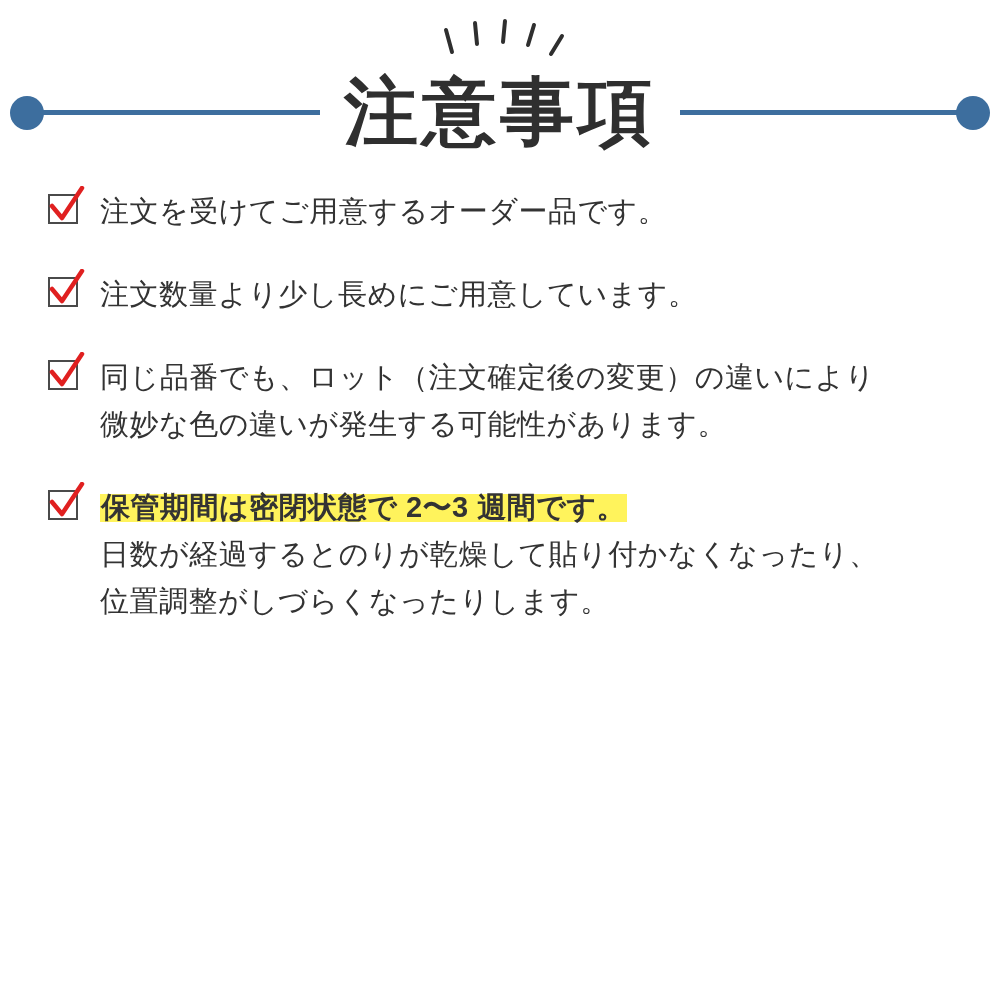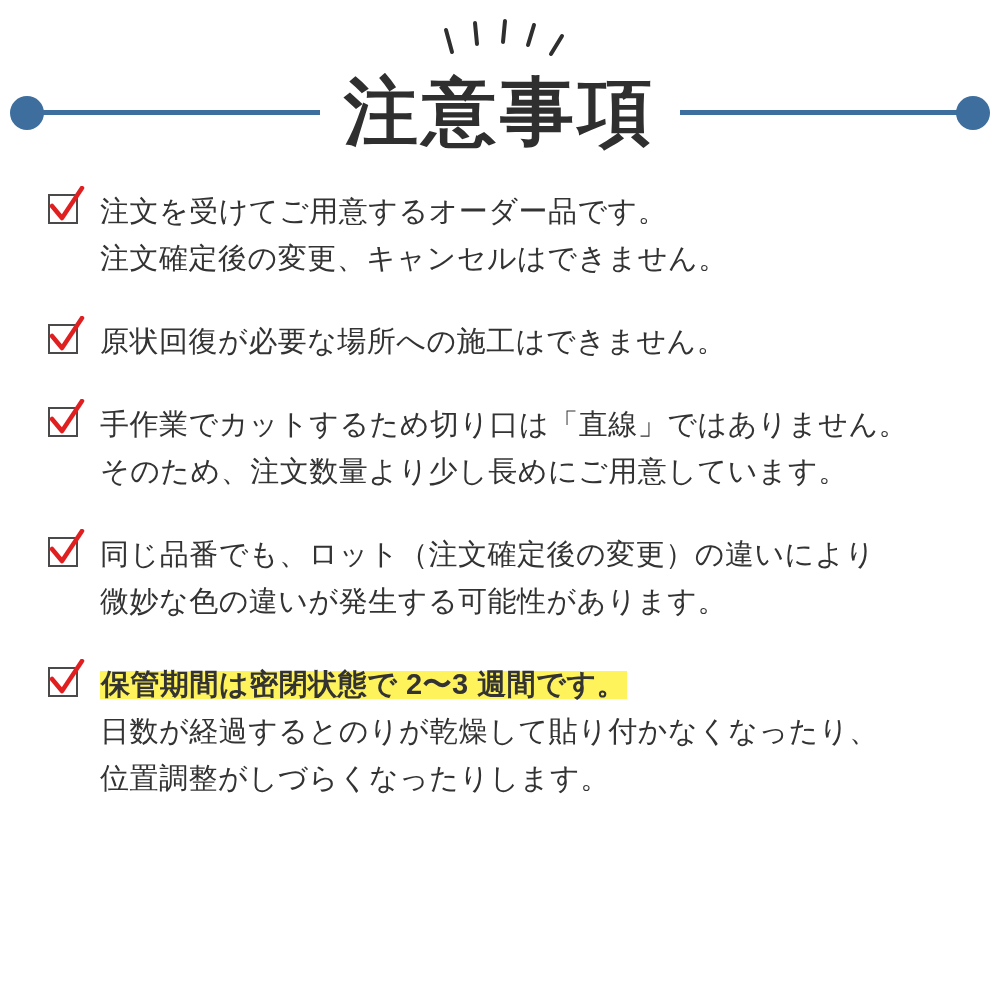--- a/index.html
+++ b/index.html
@@ -157,44 +157,31 @@
   <div class="notice-list">
       <div class="notice-item">
         <div class="check-box">
           <div class="box"></div>
           <svg class="tick" viewBox="0 0 40 42">
             <polyline points="6,20 16,32 36,2" fill="none" stroke="#e02020" stroke-width="4.5" stroke-linecap="round" stroke-linejoin="round"></polyline>
           </svg>
         </div>
         <div class="lines">
           <div class="line"><span>注文を受けてご用意するオーダー品です。</span></div>
-          <div class="line"><span>注文確定後の変更、キャンセルはできません。</span></div>
-        </div>
-      </div>
-      <div class="notice-item">
-        <div class="check-box">
-          <div class="box"></div>
-          <svg class="tick" viewBox="0 0 40 42">
-            <polyline points="6,20 16,32 36,2" fill="none" stroke="#e02020" stroke-width="4.5" stroke-linecap="round" stroke-linejoin="round"></polyline>
-          </svg>
-        </div>
-        <div class="lines">
-          <div class="line"><span>原状回復が必要な場所への施工はできません。</span></div>
-        </div>
-      </div>
-      <div class="notice-item">
-        <div class="check-box">
-          <div class="box"></div>
-          <svg class="tick" viewBox="0 0 40 42">
-            <polyline points="6,20 16,32 36,2" fill="none" stroke="#e02020" stroke-width="4.5" stroke-linecap="round" stroke-linejoin="round"></polyline>
-          </svg>
-        </div>
-        <div class="lines">
-          <div class="line"><span>手作業でカットするため切り口は「直線」ではありません。</span></div>
-          <div class="line"><span>そのため、注文数量より少し長めにご用意しています。</span></div>
+        </div>
+      </div>
+      <div class="notice-item">
+        <div class="check-box">
+          <div class="box"></div>
+          <svg class="tick" viewBox="0 0 40 42">
+            <polyline points="6,20 16,32 36,2" fill="none" stroke="#e02020" stroke-width="4.5" stroke-linecap="round" stroke-linejoin="round"></polyline>
+          </svg>
+        </div>
+        <div class="lines">
+          <div class="line"><span>注文数量より少し長めにご用意しています。</span></div>
         </div>
       </div>
       <div class="notice-item">
         <div class="check-box">
           <div class="box"></div>
           <svg class="tick" viewBox="0 0 40 42">
             <polyline points="6,20 16,32 36,2" fill="none" stroke="#e02020" stroke-width="4.5" stroke-linecap="round" stroke-linejoin="round"></polyline>
           </svg>
         </div>
         <div class="lines">

